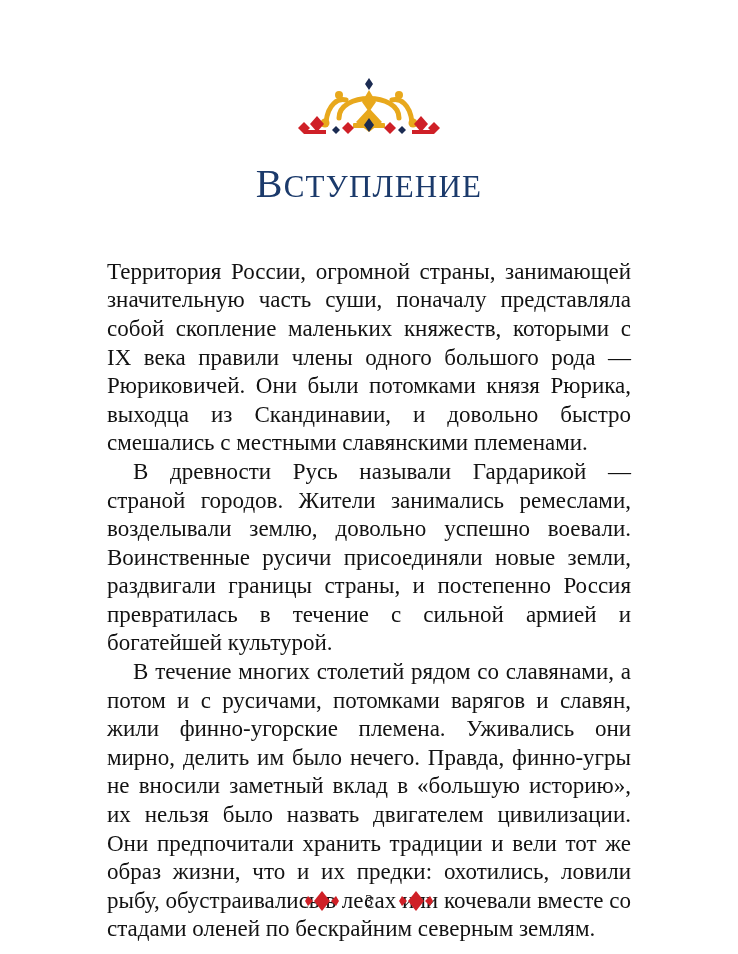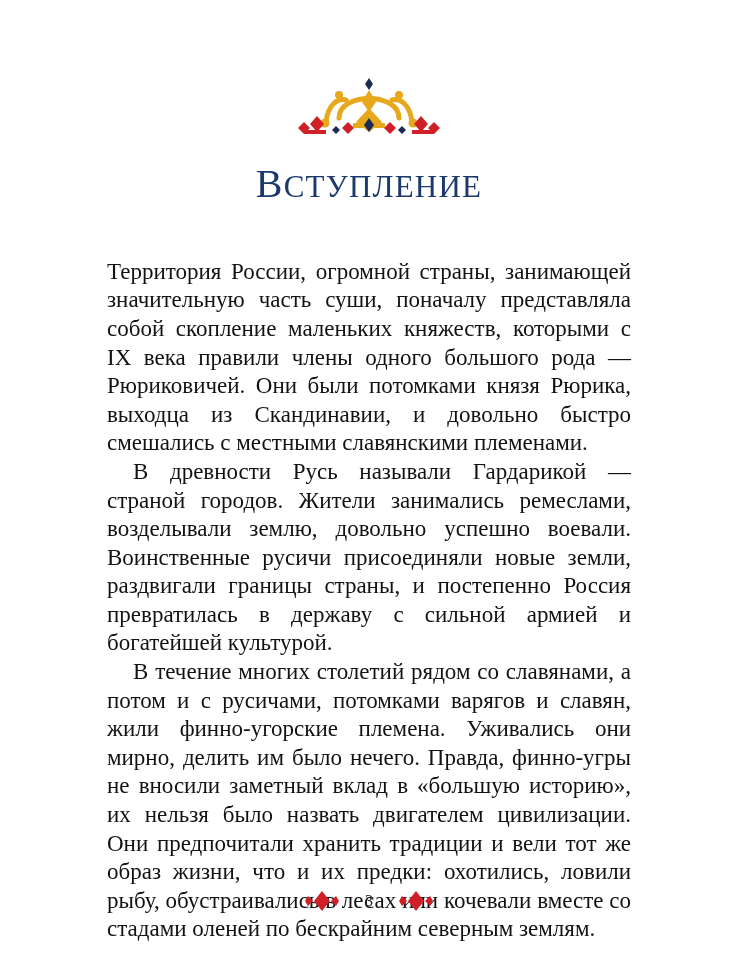--- a/index.html
+++ b/index.html
@@ -128,21 +128,21 @@
       </g>
     </svg>
   </div>
 
   <h1 class="chapter-title">
     <span class="first">В</span><span>СТУПЛЕНИЕ</span>
   </h1>
 
   <div class="body-area">
     <p class="para">Территория России, огромной страны, занимающей значительную часть суши, поначалу представляла собой скопление маленьких княжеств, которыми с IX века правили члены одного большого рода — Рюриковичей. Они были потомками князя Рюрика, выходца из Скандинавии, и довольно быстро смешались с местными славянскими племенами.</p>
-    <p class="para indent">В древности Русь называли Гардарикой — страной городов. Жители занимались ремеслами, возделывали землю, довольно успешно воевали. Воинственные русичи присоединяли новые земли, раздвигали границы страны, и постепенно Россия превратилась в державу с сильной армией и богатейшей культурой.</p>
+    <p class="para indent">В древности Русь называли Гардарикой — страной городов. Жители занимались ремеслами, возделывали землю, довольно успешно воевали. Воинственные русичи присоединяли новые земли, раздвигали границы страны, и постепенно Россия превратилась в течение с сильной армией и богатейшей культурой.</p>
     <p class="para indent">В течение многих столетий рядом со славянами, а потом и с русичами, потомками варягов и славян, жили финно-угорские племена. Уживались они мирно, делить им было нечего. Правда, финно-угры не вносили заметный вклад в «большую историю», их нельзя было назвать двигателем цивилизации. Они предпочитали хранить традиции и вели тот же образ жизни, что и их предки: охотились, ловили рыбу, обустраивались в лесах или кочевали вместе со стадами оленей по бескрайним северным землям.</p>
   </div>
 
   <div class="footer">
     <span class="foot-orn">
       <svg width="34" height="22" viewBox="0 0 34 22" xmlns="http://www.w3.org/2000/svg">
         <g fill="#cf2027">
           <polygon points="17,1 25,11 17,21 9,11"></polygon>
           <polygon points="3,6 8,11 3,16 0,11"></polygon>
           <polygon points="31,6 34,11 31,16 26,11"></polygon>

